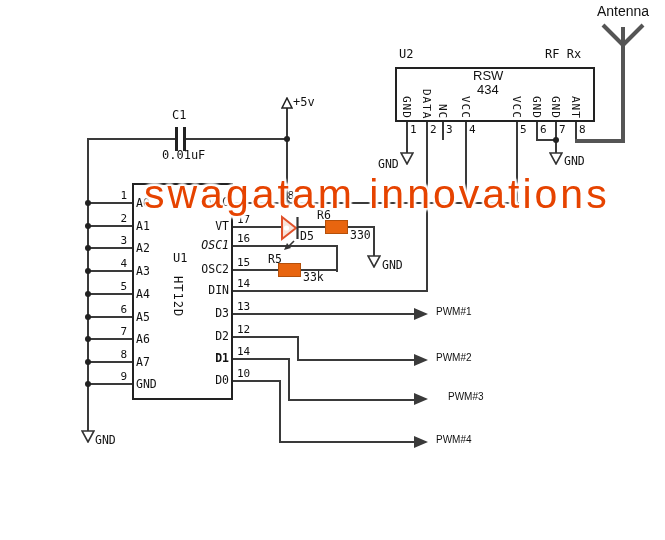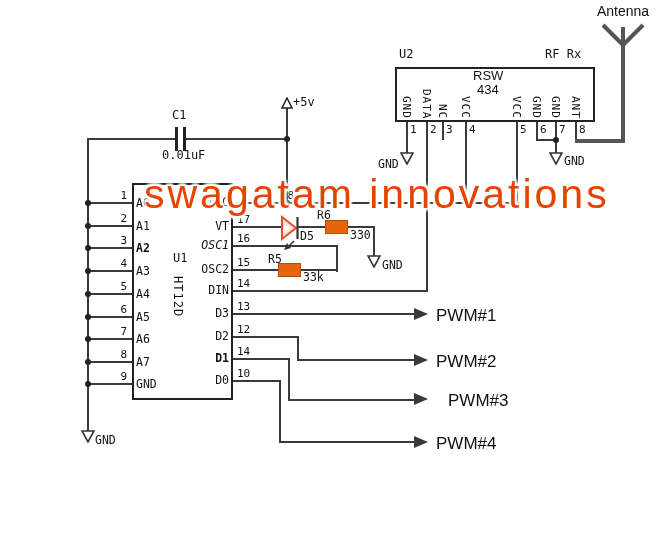--- a/index.html
+++ b/index.html
@@ -15,21 +15,21 @@
   .vtext{writing-mode:vertical-rl;letter-spacing:1px;line-height:1.05;}
   .num{position:absolute;font-size:11px;line-height:1;z-index:4;white-space:nowrap;}
   .rnum{width:22px;text-align:right;}
   .rlab{width:58px;text-align:right;}
   .dot{position:absolute;width:6px;height:6px;border-radius:50%;background:#222;z-index:3;}
   .res{position:absolute;width:23px;height:14px;background:#e8650f;border:1px solid #b5500a;
        box-sizing:border-box;z-index:3;}
   .arrow{position:absolute;width:0;height:0;border-top:6px solid transparent;
          border-bottom:6px solid transparent;border-left:14px solid #3a3a3a;z-index:3;}
   .gnd{position:absolute;z-index:3;}
-  .pwm{position:absolute;font-family:"Liberation Sans",sans-serif;font-size:17px;
+  .pwm{position:absolute;font-family:"Liberation Sans",sans-serif;font-size:10px;
        color:#111;z-index:4;white-space:nowrap;}
   .watermark{position:absolute;left:144px;top:171px;z-index:10;
        font-family:"Liberation Sans",sans-serif;font-weight:normal;font-size:41px;
        letter-spacing:3px;color:#e64300;white-space:nowrap;
        text-shadow:0 0 2px #fff,0 0 3px #fff,2px 2px 2px #fff,-2px -2px 2px #fff,
                    2px -2px 2px #fff,-2px 2px 2px #fff,0 3px 3px #fff,0 -3px 3px #fff;}
 </style>
 </head>
 <body>
 
@@ -115,21 +115,21 @@
   <div class="num rnum" style="left:105px;top:235px;">3</div>
   <div class="num rnum" style="left:105px;top:258px;">4</div>
   <div class="num rnum" style="left:105px;top:281px;">5</div>
   <div class="num rnum" style="left:105px;top:304px;">6</div>
   <div class="num rnum" style="left:105px;top:326px;">7</div>
   <div class="num rnum" style="left:105px;top:349px;">8</div>
   <div class="num rnum" style="left:105px;top:371px;">9</div>
 
   <div class="lbl" style="left:136px;top:197px;">A0</div>
   <div class="lbl" style="left:136px;top:220px;">A1</div>
-  <div class="lbl" style="left:136px;top:242px;font-weight:bold;">A2</div>
+  <div class="lbl" style="left:136px;top:242px;">A2</div>
   <div class="lbl" style="left:136px;top:265px;">A3</div>
   <div class="lbl" style="left:136px;top:288px;">A4</div>
   <div class="lbl" style="left:136px;top:311px;">A5</div>
   <div class="lbl" style="left:136px;top:333px;">A6</div>
   <div class="lbl" style="left:136px;top:356px;">A7</div>
   <div class="lbl" style="left:136px;top:378px;">GND</div>
 
   <div class="num" style="left:237px;top:190px;margin-left:44px;">18</div>
   <div class="num" style="left:237px;top:214px;">17</div>
   <div class="num" style="left:237px;top:233px;">16</div>

